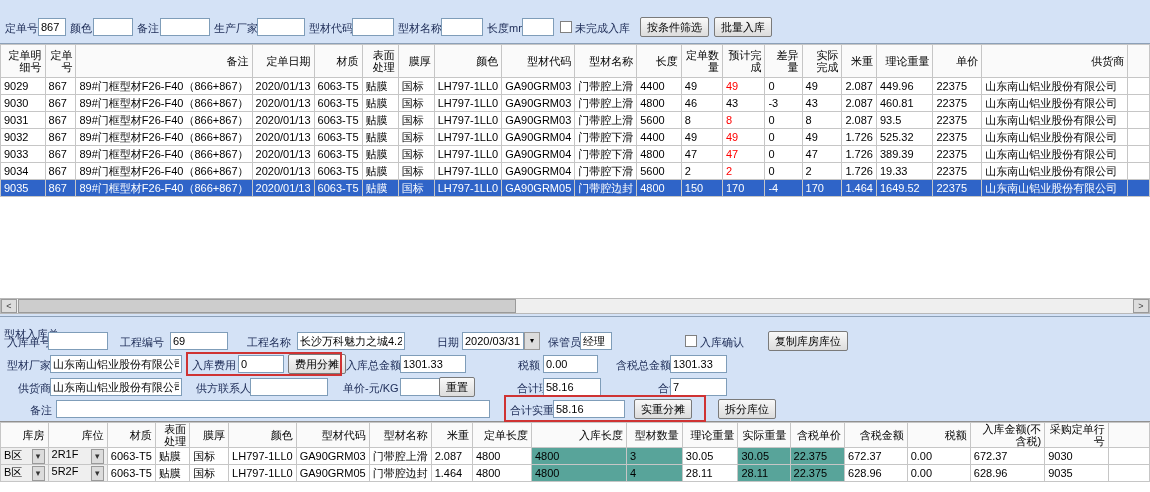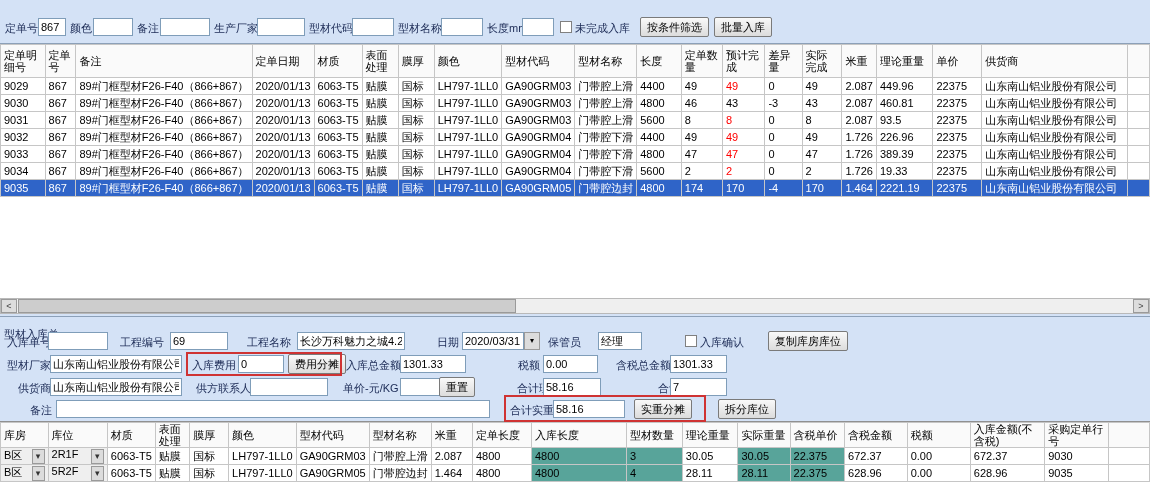--- a/index.html
+++ b/index.html
@@ -25,21 +25,21 @@
   #top-title { position:absolute; left:4px; top:2px; color:#1b2a55; }
   #filter-row { position:absolute; left:0; top:17px; width:1150px; height:24px; }
   #grid-wrap { position:absolute; left:0; top:43px; width:1150px; height:255px;
                background:#fff; border-top:1px solid #8ca0b8; overflow:hidden; }
   table.grid { border-collapse:collapse; table-layout:fixed; }
   table.grid th, table.grid td {
     border:1px solid #c6c6c6; font-weight:normal; text-align:left;
     padding:0 3px; overflow:hidden; font-size:11px;
   }
   table.grid th { background:#fafafa; white-space:normal; line-height:12px;
-                  height:33px; vertical-align:middle; }
+                  height:33px; vertical-align:middle;text-align:right; }
   table.grid td { white-space:nowrap; height:17px; }
   #bottom-grid th { height:25px; }
   tr.sel td { background:#2f64c8; color:#fff; }
   td.red { color:#ff0000; }
   td.hl { background:#58a49a; }
   td.combo { background:#efefef; }
   td.combo .cval { display:inline-block; }
   .chev { float:right; width:13px; height:15px; margin-top:1px; text-align:center;
           line-height:13px; font-size:9px; background:#dcdcdc;
           border:1px solid #9a9a9a; color:#333; }
@@ -216,21 +216,21 @@
             <td>国标</td>
             <td>LH797-1LL0</td>
             <td>GA90GRM04</td>
             <td>门带腔下滑</td>
             <td>4400</td>
             <td>49</td>
             <td class="red">49</td>
             <td>0</td>
             <td>49</td>
             <td>1.726</td>
-            <td>226.96</td>
+            <td>525.32</td>
             <td>22375</td>
             <td>山东南山铝业股份有限公司</td>
             <td></td>
           </tr>
           <tr>
             <td>9033</td>
             <td>867</td>
             <td>89#门框型材F26-F40（866+867）</td>
             <td>2020/01/13</td>
             <td>6063-T5</td>
@@ -277,26 +277,26 @@
             <td>867</td>
             <td>89#门框型材F26-F40（866+867）</td>
             <td>2020/01/13</td>
             <td>6063-T5</td>
             <td>贴膜</td>
             <td>国标</td>
             <td>LH797-1LL0</td>
             <td>GA90GRM05</td>
             <td>门带腔边封</td>
             <td>4800</td>
-            <td>174</td>
+            <td>150</td>
             <td>170</td>
             <td>-4</td>
             <td>170</td>
             <td>1.464</td>
-            <td>2221.19</td>
+            <td>1649.52</td>
             <td>22375</td>
             <td>山东南山铝业股份有限公司</td>
             <td></td>
           </tr>
         </tbody>
       </table>
   </div>
 
   <div id="hscroll">
     <span class="sbtn" style="left:0">&lt;</span>
@@ -312,21 +312,21 @@
     <span class="lbl" style="left:7px">入库单号</span>
     <input class="fld" style="left: 48px; width: 60px;" value="">
     <span class="lbl" style="left:120px">工程编号</span>
     <input class="fld" style="left: 170px; width: 58px;" value="69">
     <span class="lbl" style="left:247px">工程名称</span>
     <input class="fld" style="left: 297px; width: 108px;" value="长沙万科魅力之城4.2期">
     <span class="lbl" style="left:437px">日期</span>
     <input class="fld" style="left: 462px; width: 62px;" value="2020/03/31">
     <span class="datebtn" style="left:524px"><span>▾</span></span>
     <span class="lbl" style="left:548px">保管员</span>
-    <input class="fld" style="left: 598px; width: 44px;" value="经理">
+    <input class="fld" style="left: 580px; width: 32px;" value="经理">
     <span class="cb" style="left:685px"></span>
     <span class="lbl" style="left:700px">入库确认</span>
     <button class="btn" style="left:768px">复制库房库位</button>
   </div>
 
   <div class="frow" id="frow2">
     <span class="lbl" style="left:7px">型材厂家</span>
     <input class="fld" style="left: 50px; width: 132px;" value="山东南山铝业股份有限公司">
     <span class="lbl" style="left:192px">入库费用</span>
     <input class="fld" style="left: 238px; width: 46px;" value="0">

